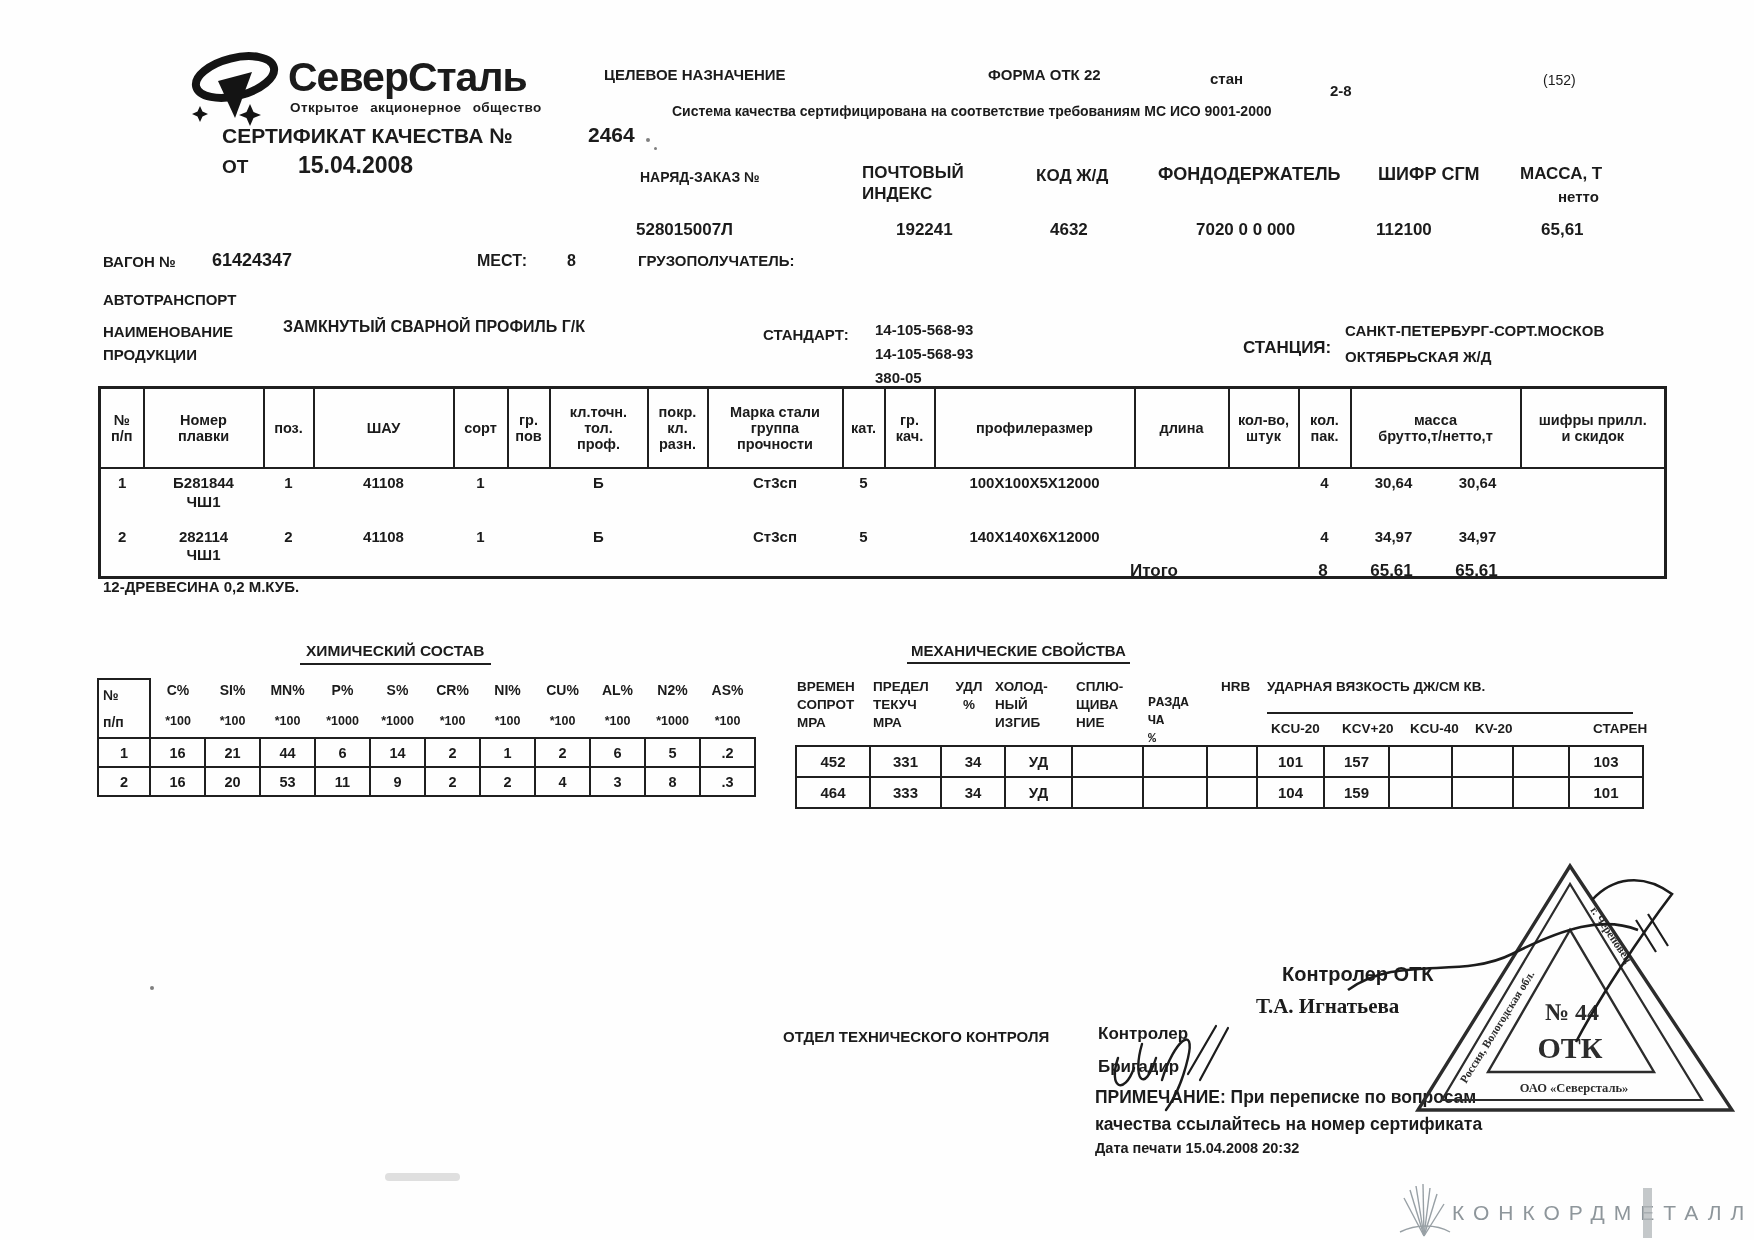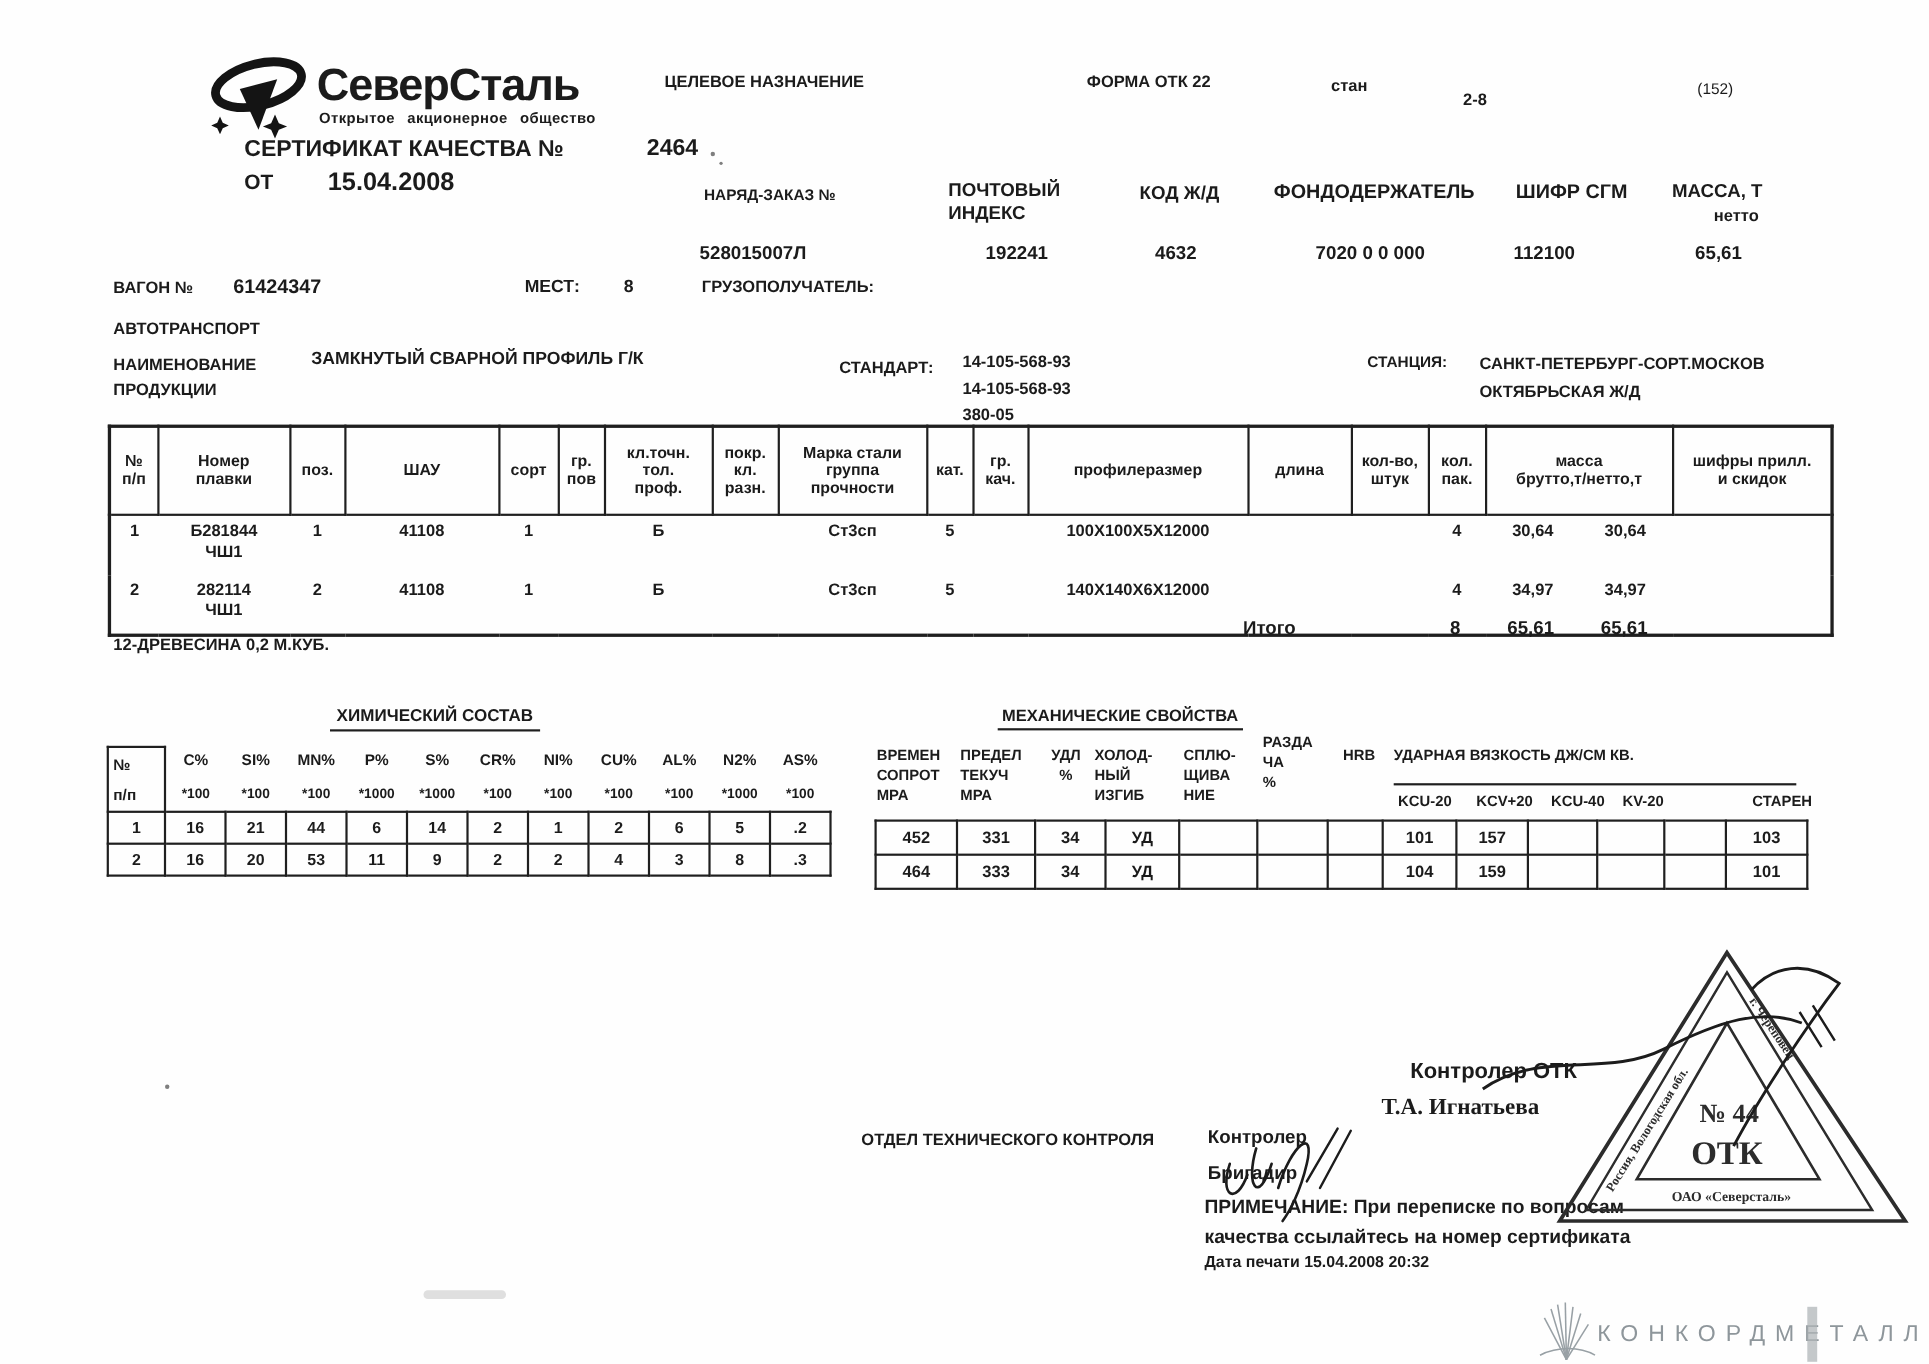--- a/index.html
+++ b/index.html
@@ -58,20 +58,21 @@
   <div class="speck" style="left:654px;top:147px;width:3px;height:3px;"></div>
 
   <div class="abs b" style="left:222px;top:156px;font-size:19px;">ОТ</div>
   <div class="abs b" style="left:298px;top:152px;font-size:23px;">15.04.2008</div>
 
   <div class="abs b" style="left:604px;top:66px;font-size:15px;">ЦЕЛЕВОЕ НАЗНАЧЕНИЕ</div>
   <div class="abs b" style="left:988px;top:66px;font-size:15px;">ФОРМА ОТК 22</div>
   <div class="abs b" style="left:1210px;top:70px;font-size:15px;">стан</div>
   <div class="abs b" style="left:1330px;top:70px;font-size:15px;margin-top:12px;">2-8</div>
   <div class="abs" style="left:1543px;top:72px;font-size:14px;">(152)</div>
+  <div class="abs b" style="left:672px;top:103px;font-size:14px;">Система качества сертифицирована на соответствие требованиям МС ИСО 9001-2000</div>
 
   <div class="abs b" style="left:640px;top:169px;font-size:14px;">НАРЯД-ЗАКАЗ №</div>
   <div class="abs b pre" style="left:862px;top:162px;font-size:17px;line-height:1.25;">ПОЧТОВЫЙ
 ИНДЕКС</div>
   <div class="abs b" style="left:1036px;top:166px;font-size:17px;">КОД Ж/Д</div>
   <div class="abs b" style="left:1158px;top:164px;font-size:18px;">ФОНДОДЕРЖАТЕЛЬ</div>
   <div class="abs b" style="left:1378px;top:164px;font-size:18px;">ШИФР СГМ</div>
   <div class="abs b" style="left:1520px;top:164px;font-size:17px;">МАССА, Т</div>
   <div class="abs b" style="left:1558px;top:188px;font-size:15px;">нетто</div>
 
@@ -89,21 +90,21 @@
   <div class="abs b" style="left:638px;top:252px;font-size:15px;">ГРУЗОПОЛУЧАТЕЛЬ:</div>
   <div class="abs b" style="left:103px;top:291px;font-size:15px;">АВТОТРАНСПОРТ</div>
 
   <div class="abs b pre" style="left:103px;top:320px;font-size:15px;line-height:1.55;">НАИМЕНОВАНИЕ
 ПРОДУКЦИИ</div>
   <div class="abs b" style="left:283px;top:318px;font-size:16px;">ЗАМКНУТЫЙ СВАРНОЙ ПРОФИЛЬ Г/К</div>
   <div class="abs b" style="left:763px;top:326px;font-size:15px;">СТАНДАРТ:</div>
   <div class="abs b pre" style="left:875px;top:318px;font-size:15px;line-height:1.6;">14-105-568-93
 14-105-568-93
 380-05</div>
-  <div class="abs b" style="left:1243px;top:321px;font-size:14px;">СТАНЦИЯ:</div>
+  <div class="abs b" style="left:1243px;top:338px;font-size:17px;">СТАНЦИЯ:</div>
   <div class="abs b pre" style="left:1345px;top:318px;font-size:15px;line-height:1.75;">САНКТ-ПЕТЕРБУРГ-СОРТ.МОСКОВ
 ОКТЯБРЬСКАЯ Ж/Д</div>
 
   <table class="main-table abs" style="left:98px;top:386px;">
     <colgroup>
       <col style="width:44px">
         <col style="width:120px">
         <col style="width:50px">
         <col style="width:140px">
       <col style="width:54px">
@@ -319,21 +320,21 @@
 ТЕКУЧ
 МРА</div>
     <div class="abs mech-h c" style="left:152px;top:36px;width:44px;">УДЛ
 %</div>
     <div class="abs mech-h" style="left:200px;top:36px;">ХОЛОД-
 НЫЙ
 ИЗГИБ</div>
     <div class="abs mech-h" style="left:281px;top:36px;">СПЛЮ-
 ЩИВА
 НИЕ</div>
-    <div class="abs mech-h" style="left:353px;top:24px;">РАЗДА
+    <div class="abs mech-h" style="left:353px;top:52px;font-family:Liberation Mono, monospace;">РАЗДА
 ЧА
 %</div>
     <div class="abs mech-h" style="left:426px;top:36px;">HRB</div>
     <div class="abs mech-h" style="left:472px;top:36px;">УДАРНАЯ ВЯЗКОСТЬ ДЖ/СМ КВ.</div>
     <div class="abs" style="left:472px;top:70px;width:366px;height:2px;background:#1f1f1f;"></div>
     <div class="abs mech-h" style="left:476px;top:78px;">KCU-20</div>
     <div class="abs mech-h" style="left:547px;top:78px;">KCV+20</div>
     <div class="abs mech-h" style="left:615px;top:78px;">KCU-40</div>
     <div class="abs mech-h" style="left:680px;top:78px;">KV-20</div>
     <div class="abs mech-h" style="left:798px;top:78px;">СТАРЕН</div>

